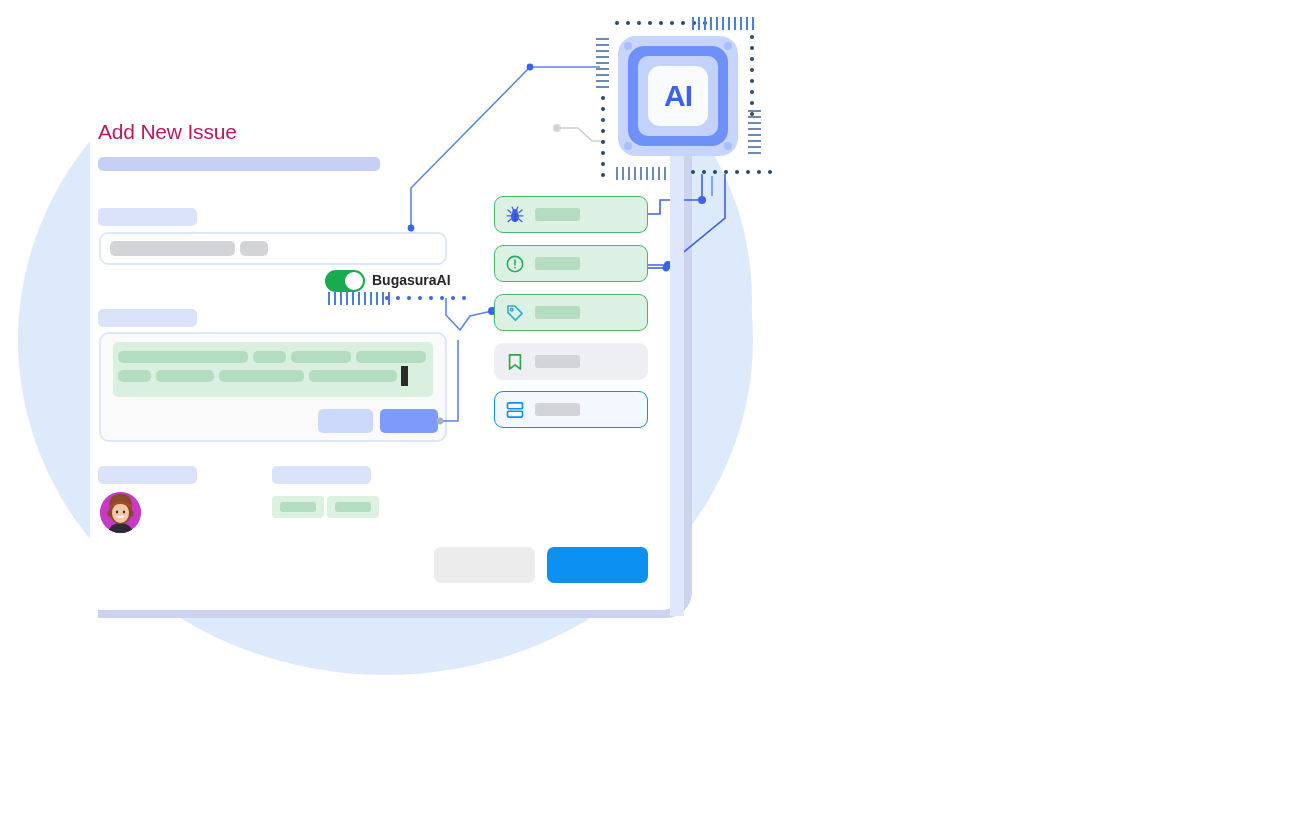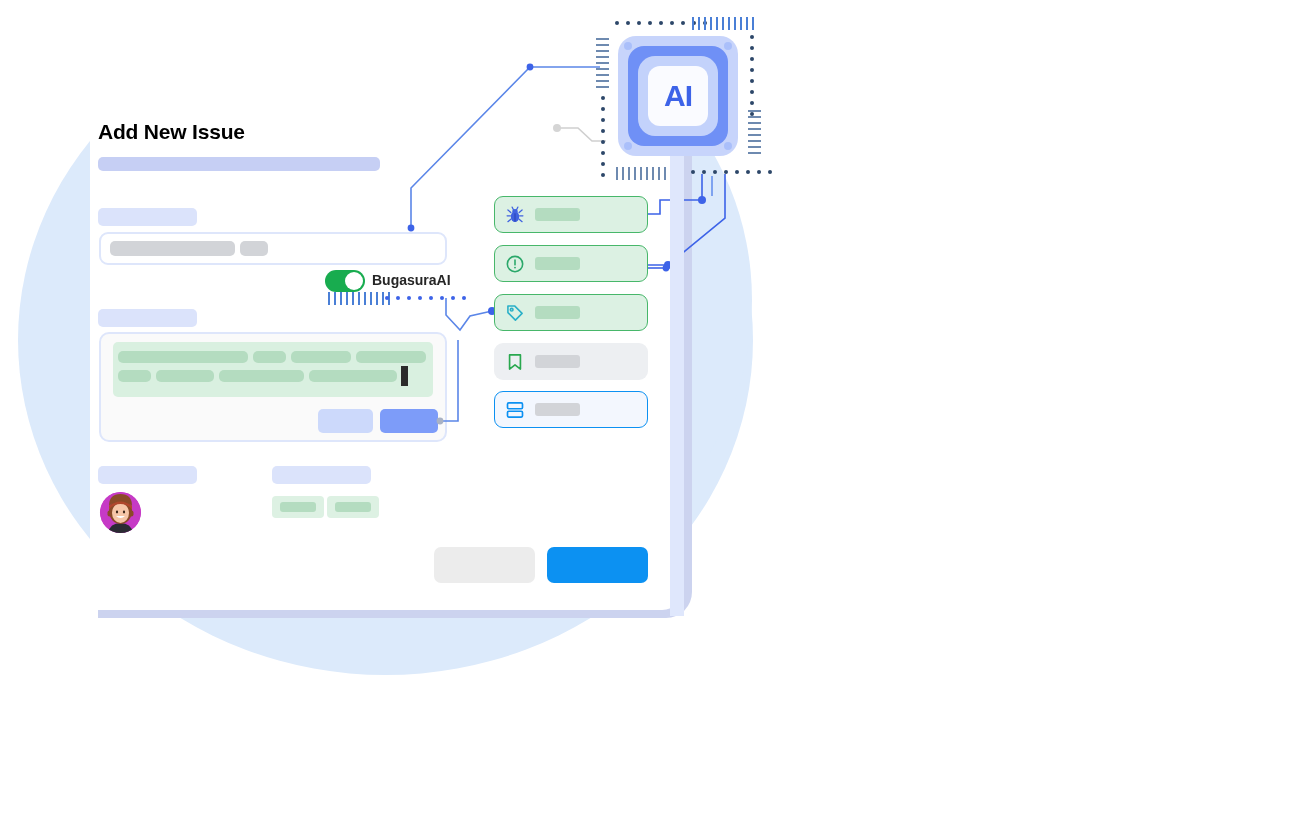--- a/index.html
+++ b/index.html
@@ -36,21 +36,21 @@
   }
   .form-card {
     position: absolute; left: 90px; top: 32px;
     width: 594px; height: 578px;
     background: #ffffff;
     border-radius: 0 0 22px 0;
   }
 
   .page-title {
     position: absolute; left: 98px; top: 120px;
-    font-size: 21px; font-weight: bold; color: #000000;
+    font-size: 21px; font-weight: normal; color: #be185d;
     letter-spacing: -0.2px;
   }
   .bar {
     position: absolute; border-radius: 5px; background: #c6cff4;
   }
   .bar-green { background: #b4dcc0; }
 
   
   .sub-bar { left: 98px; top: 157px; width: 282px; height: 14px; }
 
@@ -141,21 +141,21 @@
     background: #c7d4fb; border-radius: 18px;
   }
   .chip-mid {
     position: absolute; left: 10px; top: 10px;
     width: 100px; height: 100px;
     background: #6f90f6; border-radius: 16px;
   }
   .chip-inner {
     position: absolute; left: 10px; top: 10px;
     width: 80px; height: 80px;
-    background: #c3d2fb; border-radius: 17px;
+    background: #c3d2fb; border-radius: 10px;
   }
   .chip-core {
     position: absolute; left: 10px; top: 10px;
     width: 60px; height: 60px;
     background: #fafbff; border-radius: 12px;
     display: flex; align-items: center; justify-content: center;
   }
   .chip-core span {
     font-size: 30px; font-weight: bold; color: #3d63e8; letter-spacing: -1px;
   }

